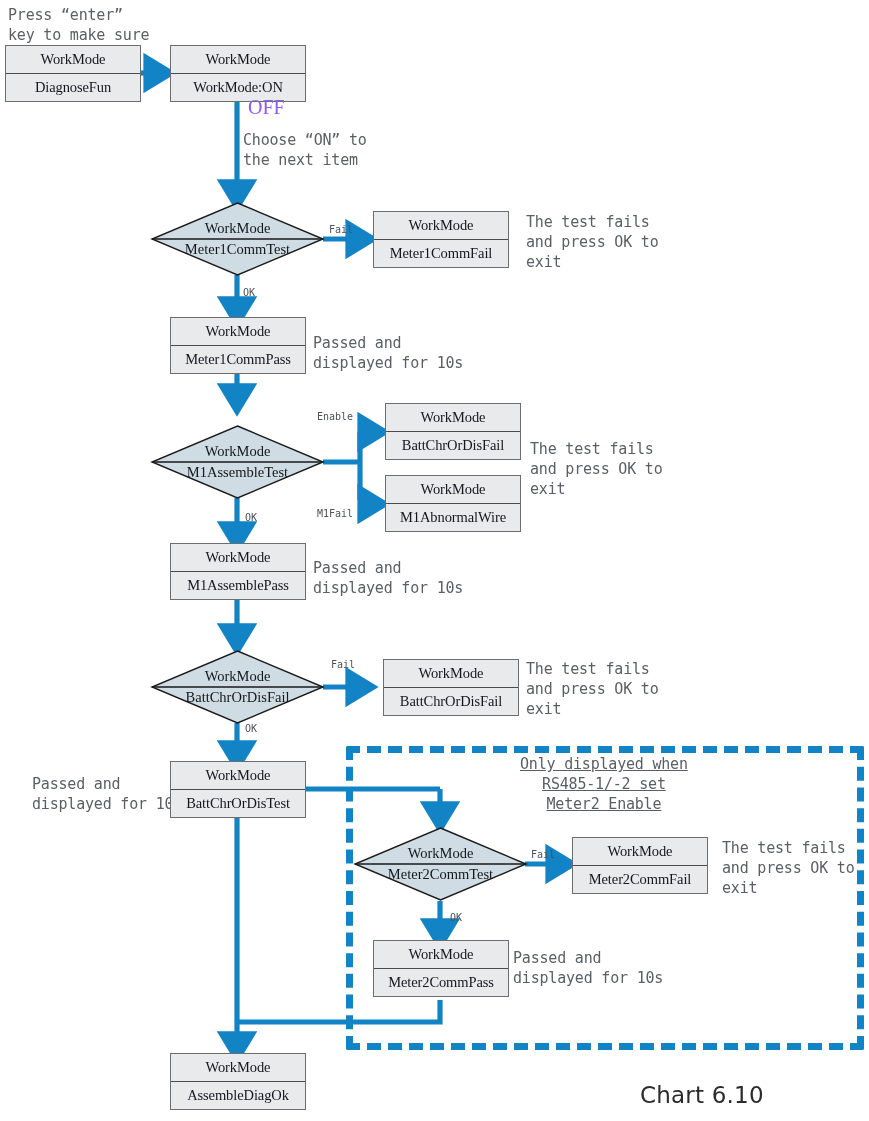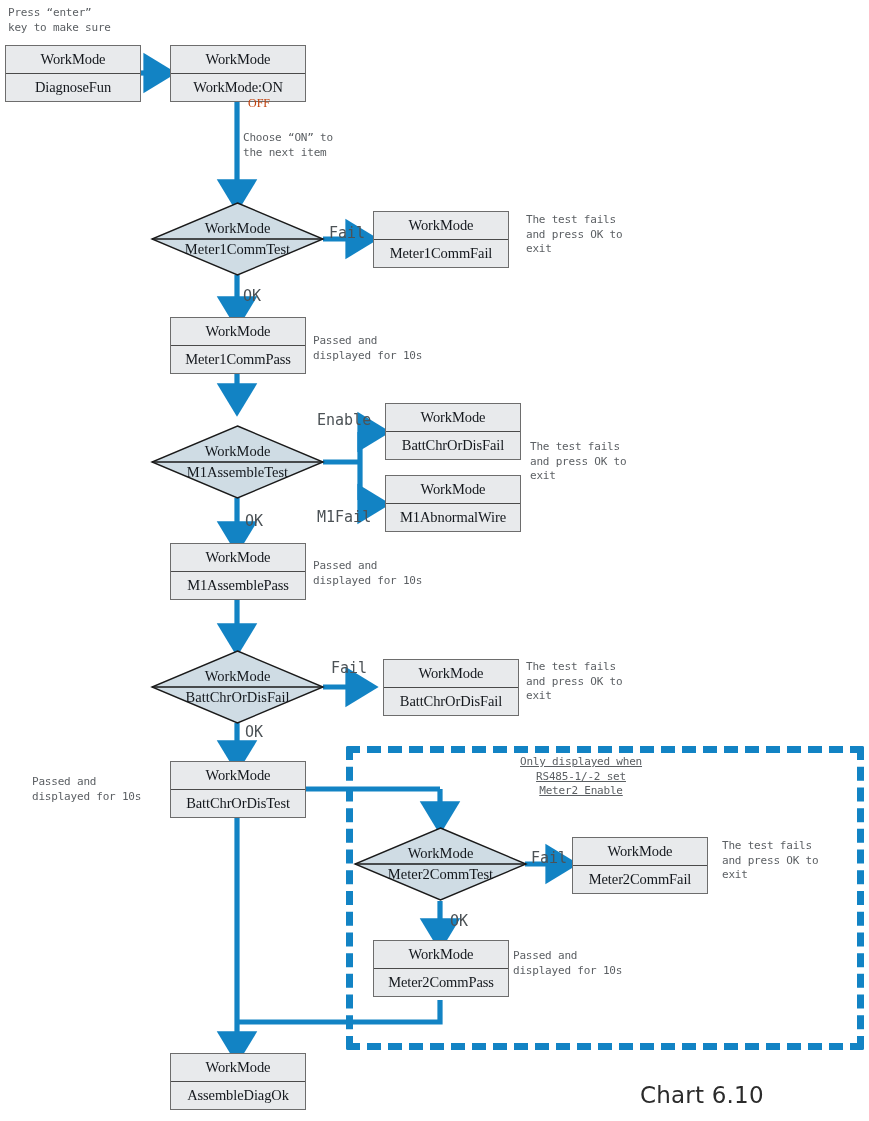--- a/index.html
+++ b/index.html
@@ -55,30 +55,30 @@
     text-align: center;
     font-family: "Liberation Serif", serif;
     font-size: 14.5px;
     color: #14181d;
     white-space: nowrap;
   }
   
   .anno {
     position: absolute;
     font-family: "DejaVu Sans Mono", monospace;
-    font-size: 11px;
+    font-size: 15px;
     line-height: 1.33;
     color: #5b5f63;
     white-space: pre;
     letter-spacing: -0.2px;
   }
   .edgelabel {
     position: absolute;
     font-family: "DejaVu Sans Mono", monospace;
-    font-size: 15px;
+    font-size: 10px;
     color: #4c5256;
     white-space: pre;
   }
   
   #wires {
     position: absolute;
     left: 0;
     top: 0;
     width: 869px;
     height: 1121px;
@@ -211,21 +211,21 @@
 
   <div class="node" style="left:5px; top:45px; width:136px; height:57px;">
     <div class="row top">WorkMode</div>
     <div class="row">DiagnoseFun</div>
   </div>
 
   <div class="node" style="left:170px; top:45px; width:136px; height:57px;">
     <div class="row top">WorkMode</div>
     <div class="row">WorkMode:ON</div>
   </div>
-  <div style="position:absolute; left:248px; top:96px; font-family:'Liberation Serif',serif; font-size:12px; color:#c2410c; white-space:nowrap;">OFF</div>
+  <div style="position:absolute; left:248px; top:96px; font-family:'Liberation Serif',serif; font-size:20px; color:#8b5cf6; white-space:nowrap;">OFF</div>
 
   <div class="diamond" style="left:152px; top:203px; width:171px; height:72px;">
     <svg width="171" height="72" viewBox="0 0 171 72" xmlns="http://www.w3.org/2000/svg">
       <polygon points="85.5,0 171,36 85.5,72 0,36" fill="#cfdce4" stroke="#1a1a1a" stroke-width="1.4"></polygon>
       <line x1="0" y1="36" x2="171" y2="36" stroke="#1a1a1a" stroke-width="1.4"></line>
     </svg>
     <div class="dlabel" style="top:17px;">WorkMode</div>
     <div class="dlabel" style="top:38px;">Meter1CommTest</div>
   </div>
 

